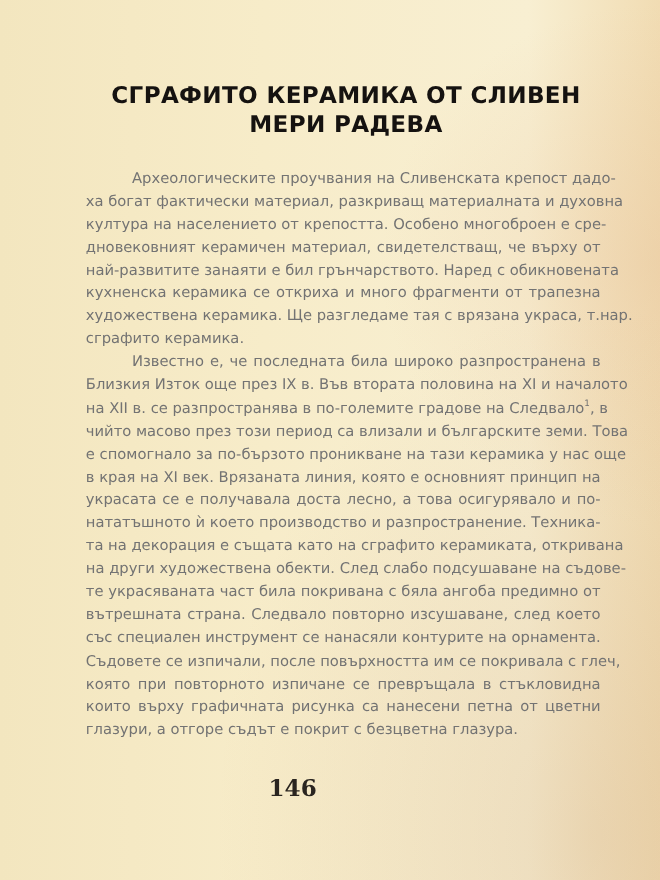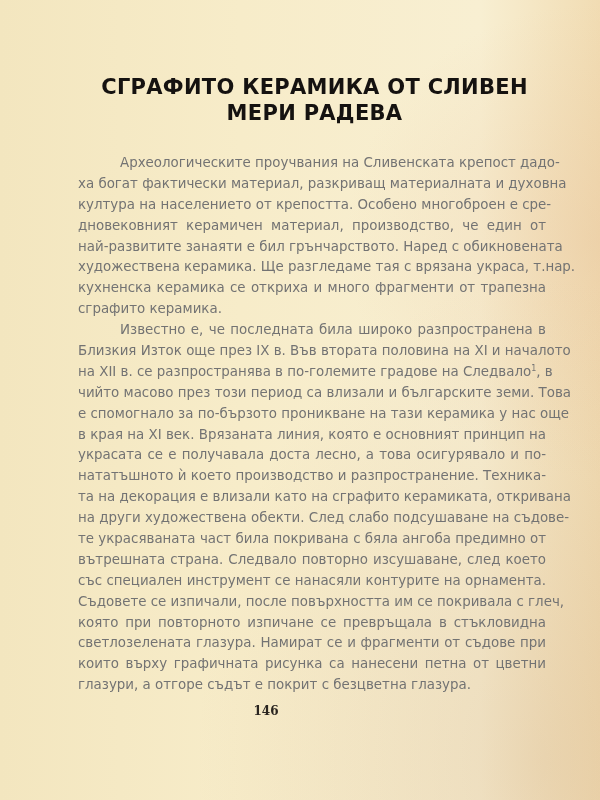--- a/index.html
+++ b/index.html
@@ -32,59 +32,58 @@
   .line {
     display:block; white-space:nowrap;
     text-align:justify; text-align-last:justify;
     height:20.9px; overflow:visible;
   }
   .line.indent { padding-left:42px; }
   .line.last { text-align-last:left; }
   sup { font-size:8px; line-height:0; }
   .page-number {
     position:absolute; top:704px; left:0; width:532px; text-align:center;
-    font-family:"DejaVu Serif", serif; font-weight:bold; font-size:12px; color:#2a2520;
+    font-family:"DejaVu Serif", serif; font-weight:bold; font-size:21px; color:#2a2520;
   }
 </style>
 </head>
 <body>
 
 <div class="page-shade"></div>
 
 <div class="title-block">
   <div>СГРАФИТО КЕРАМИКА ОТ СЛИВЕН</div>
   <div>МЕРИ РАДЕВА</div>
 </div>
 
 <div class="body-text">
   <div>
     <span class="line indent">Археологическите проучвания на Сливенската крепост дадо-</span>
     <span class="line">ха богат фактически материал, разкриващ материалната и духовна</span>
     <span class="line">култура на населението от крепостта. Особено многоброен е сре-</span>
-    <span class="line">дновековният керамичен материал, производство, че един от</span>
+    <span class="line">дновековният керамичен материал, свидетелстващ, че върху от</span>
     <span class="line">най-развитите занаяти е бил грънчарството. Наред с обикновената</span>
+    <span class="line">кухненска керамика се откриха и много фрагменти от трапезна</span>
     <span class="line">художествена керамика. Ще разгледаме тая с врязана украса, т.нар.</span>
-    <span class="line">кухненска керамика се откриха и много фрагменти от трапезна</span>
     <span class="line last">сграфито керамика.</span>
   </div>
   <div>
     <span class="line indent">Известно е, че последната била широко разпространена в</span>
     <span class="line">Близкия Изток още през IX в. Във втората половина на XI и началото</span>
     <span class="line"><span>на XII в. се разпространява в по-големите градове на Следвало</span><sup>1</sup><span>, в</span></span>
     <span class="line">чийто масово през този период са влизали и българските земи. Това</span>
     <span class="line">е спомогнало за по-бързото проникване на тази керамика у нас още</span>
     <span class="line">в края на XI век. Врязаната линия, която е основният принцип на</span>
     <span class="line">украсата се е получавала доста лесно, а това осигурявало и по-</span>
     <span class="line">нататъшното ѝ което производство и разпространение. Техника-</span>
-    <span class="line">та на декорация е влизали като на сграфито керамиката, откривана</span>
+    <span class="line">та на декорация е същата като на сграфито керамиката, откривана</span>
     <span class="line">на други художествена обекти. След слабо подсушаване на съдове-</span>
     <span class="line">те украсяваната част била покривана с бяла ангоба предимно от</span>
     <span class="line">вътрешната страна. Следвало повторно изсушаване, след което</span>
     <span class="line">със специален инструмент се нанасяли контурите на орнамента.</span>
     <span class="line">Съдовете се изпичали, после повърхността им се покривала с глеч,</span>
     <span class="line">която при повторното изпичане се превръщала в стъкловидна</span>
-    <span class="line">светлозелената глазура. Намират се и фрагменти от съдове при</span>
     <span class="line">които върху графичната рисунка са нанесени петна от цветни</span>
     <span class="line last">глазури, а отгоре съдът е покрит с безцветна глазура.</span>
   </div>
 </div>
 
 <div class="page-number">146</div>
 
 </body></html>

